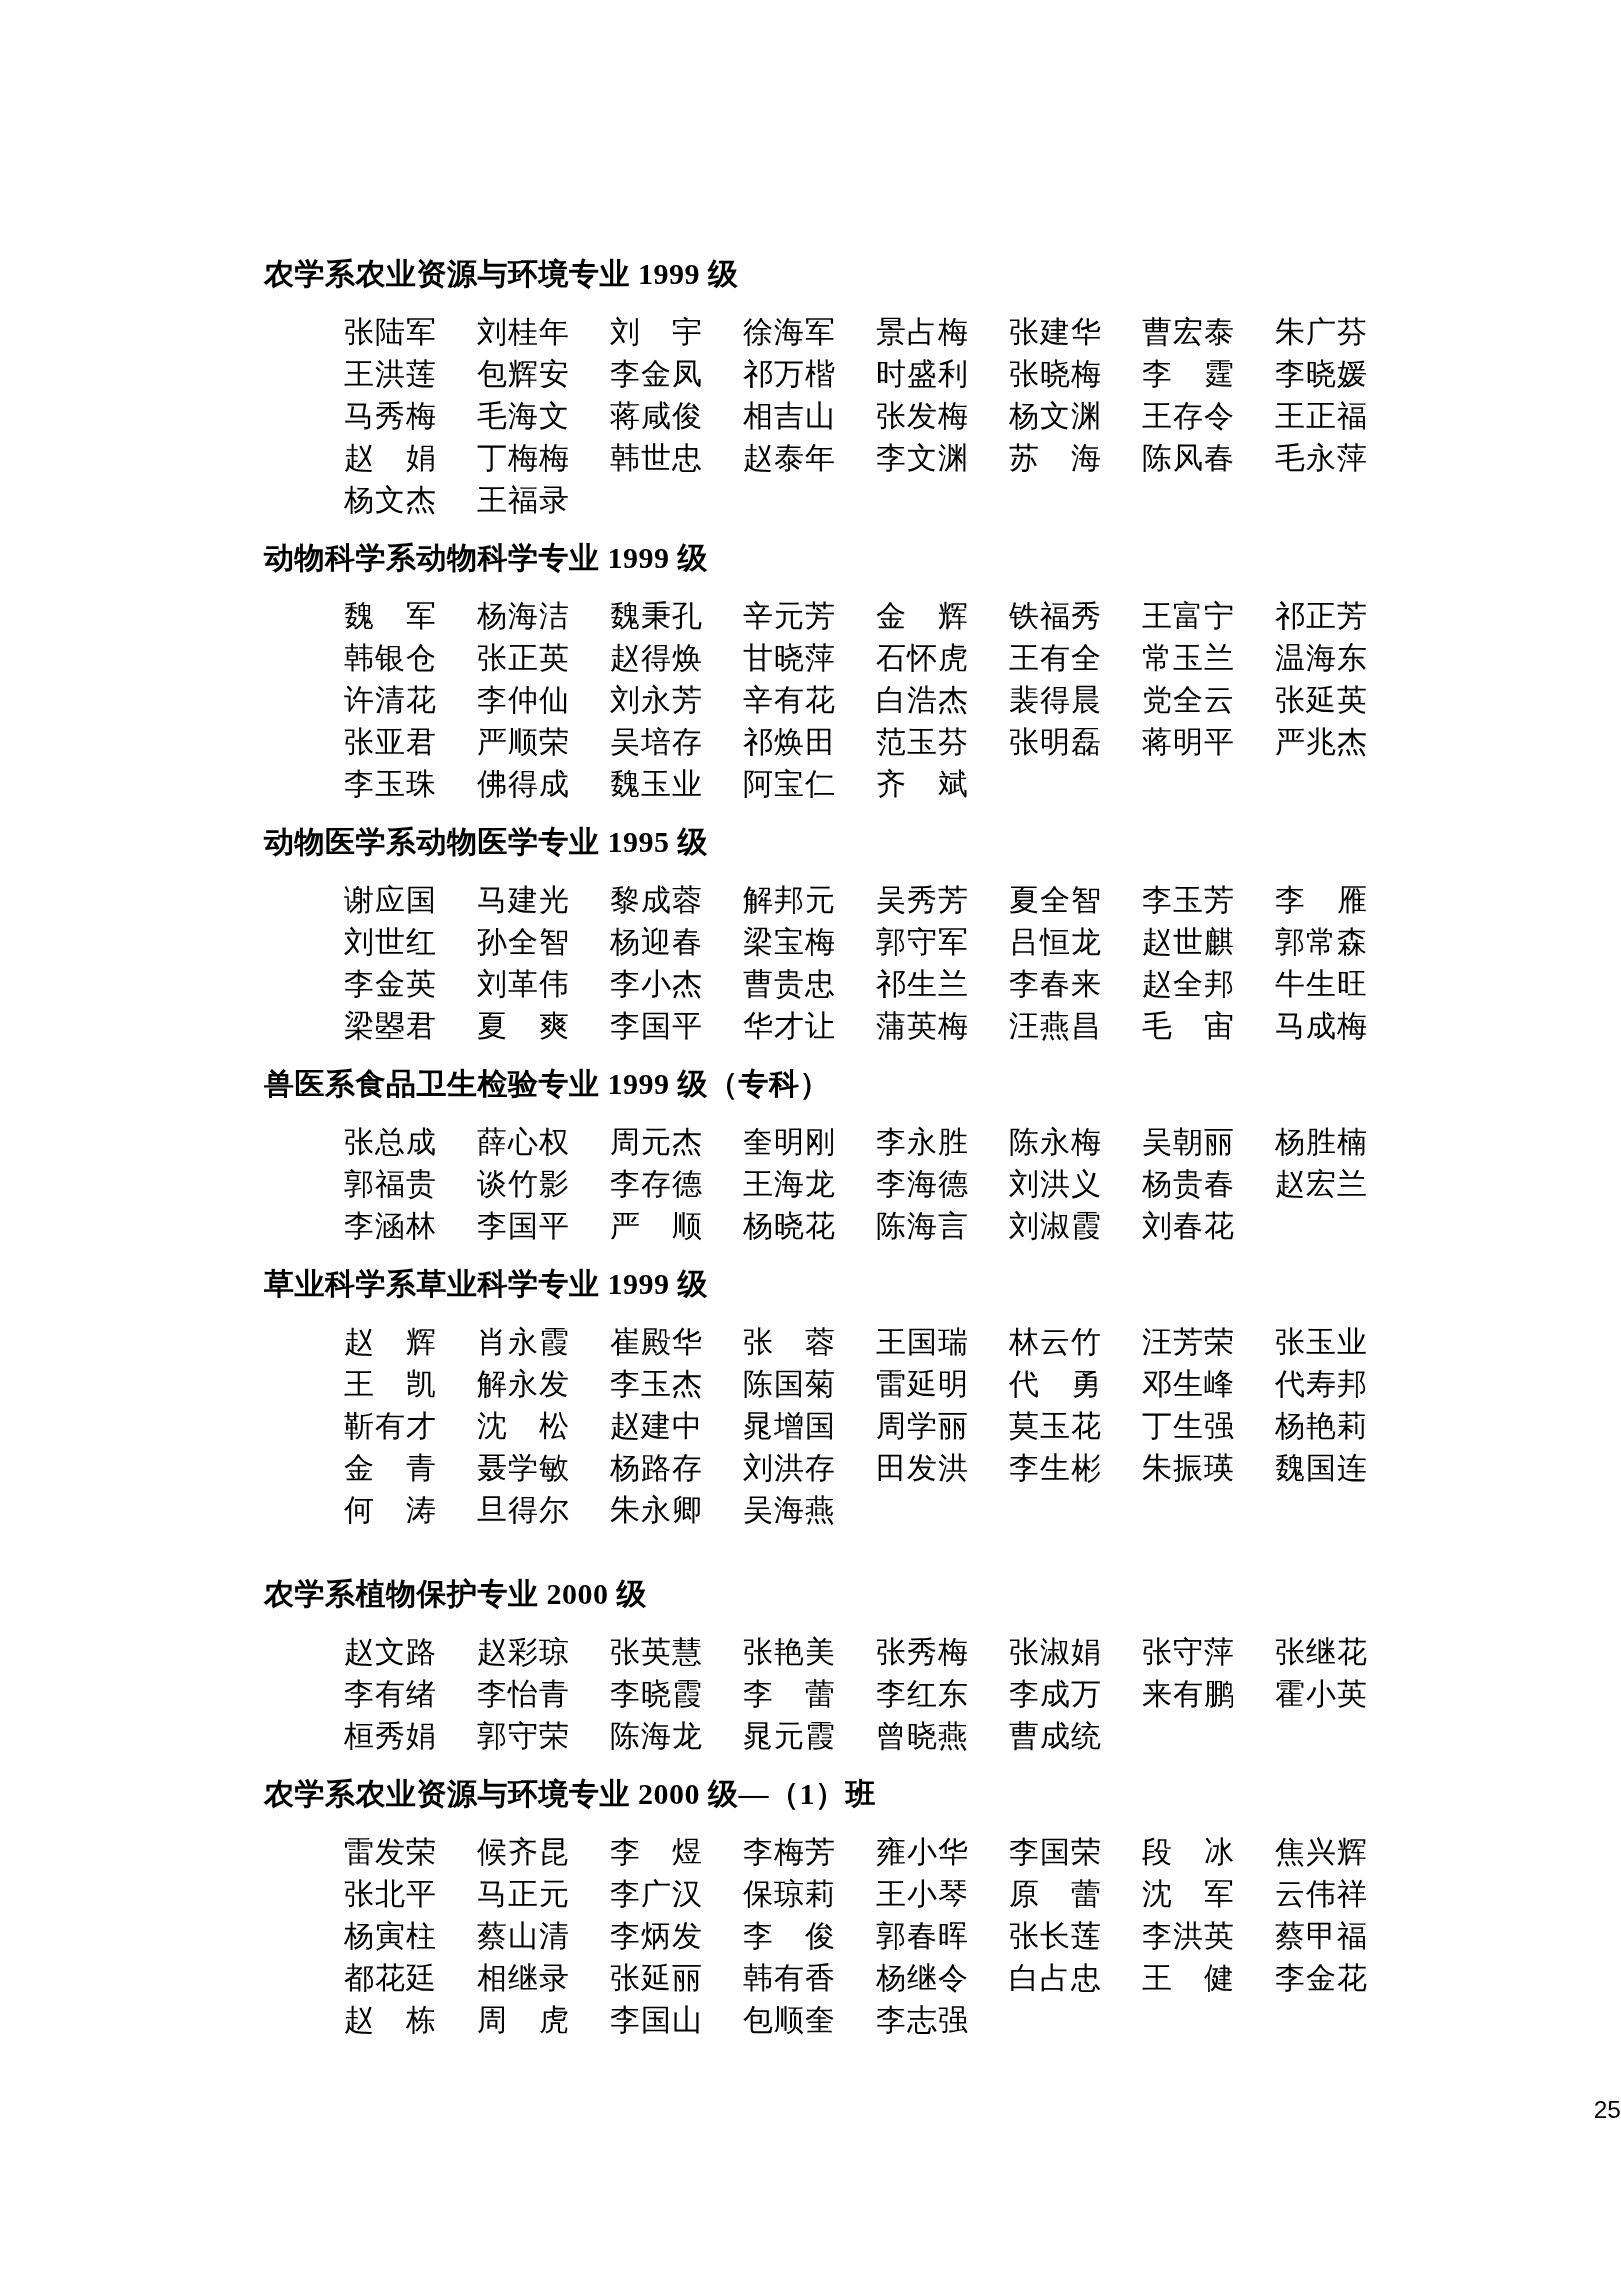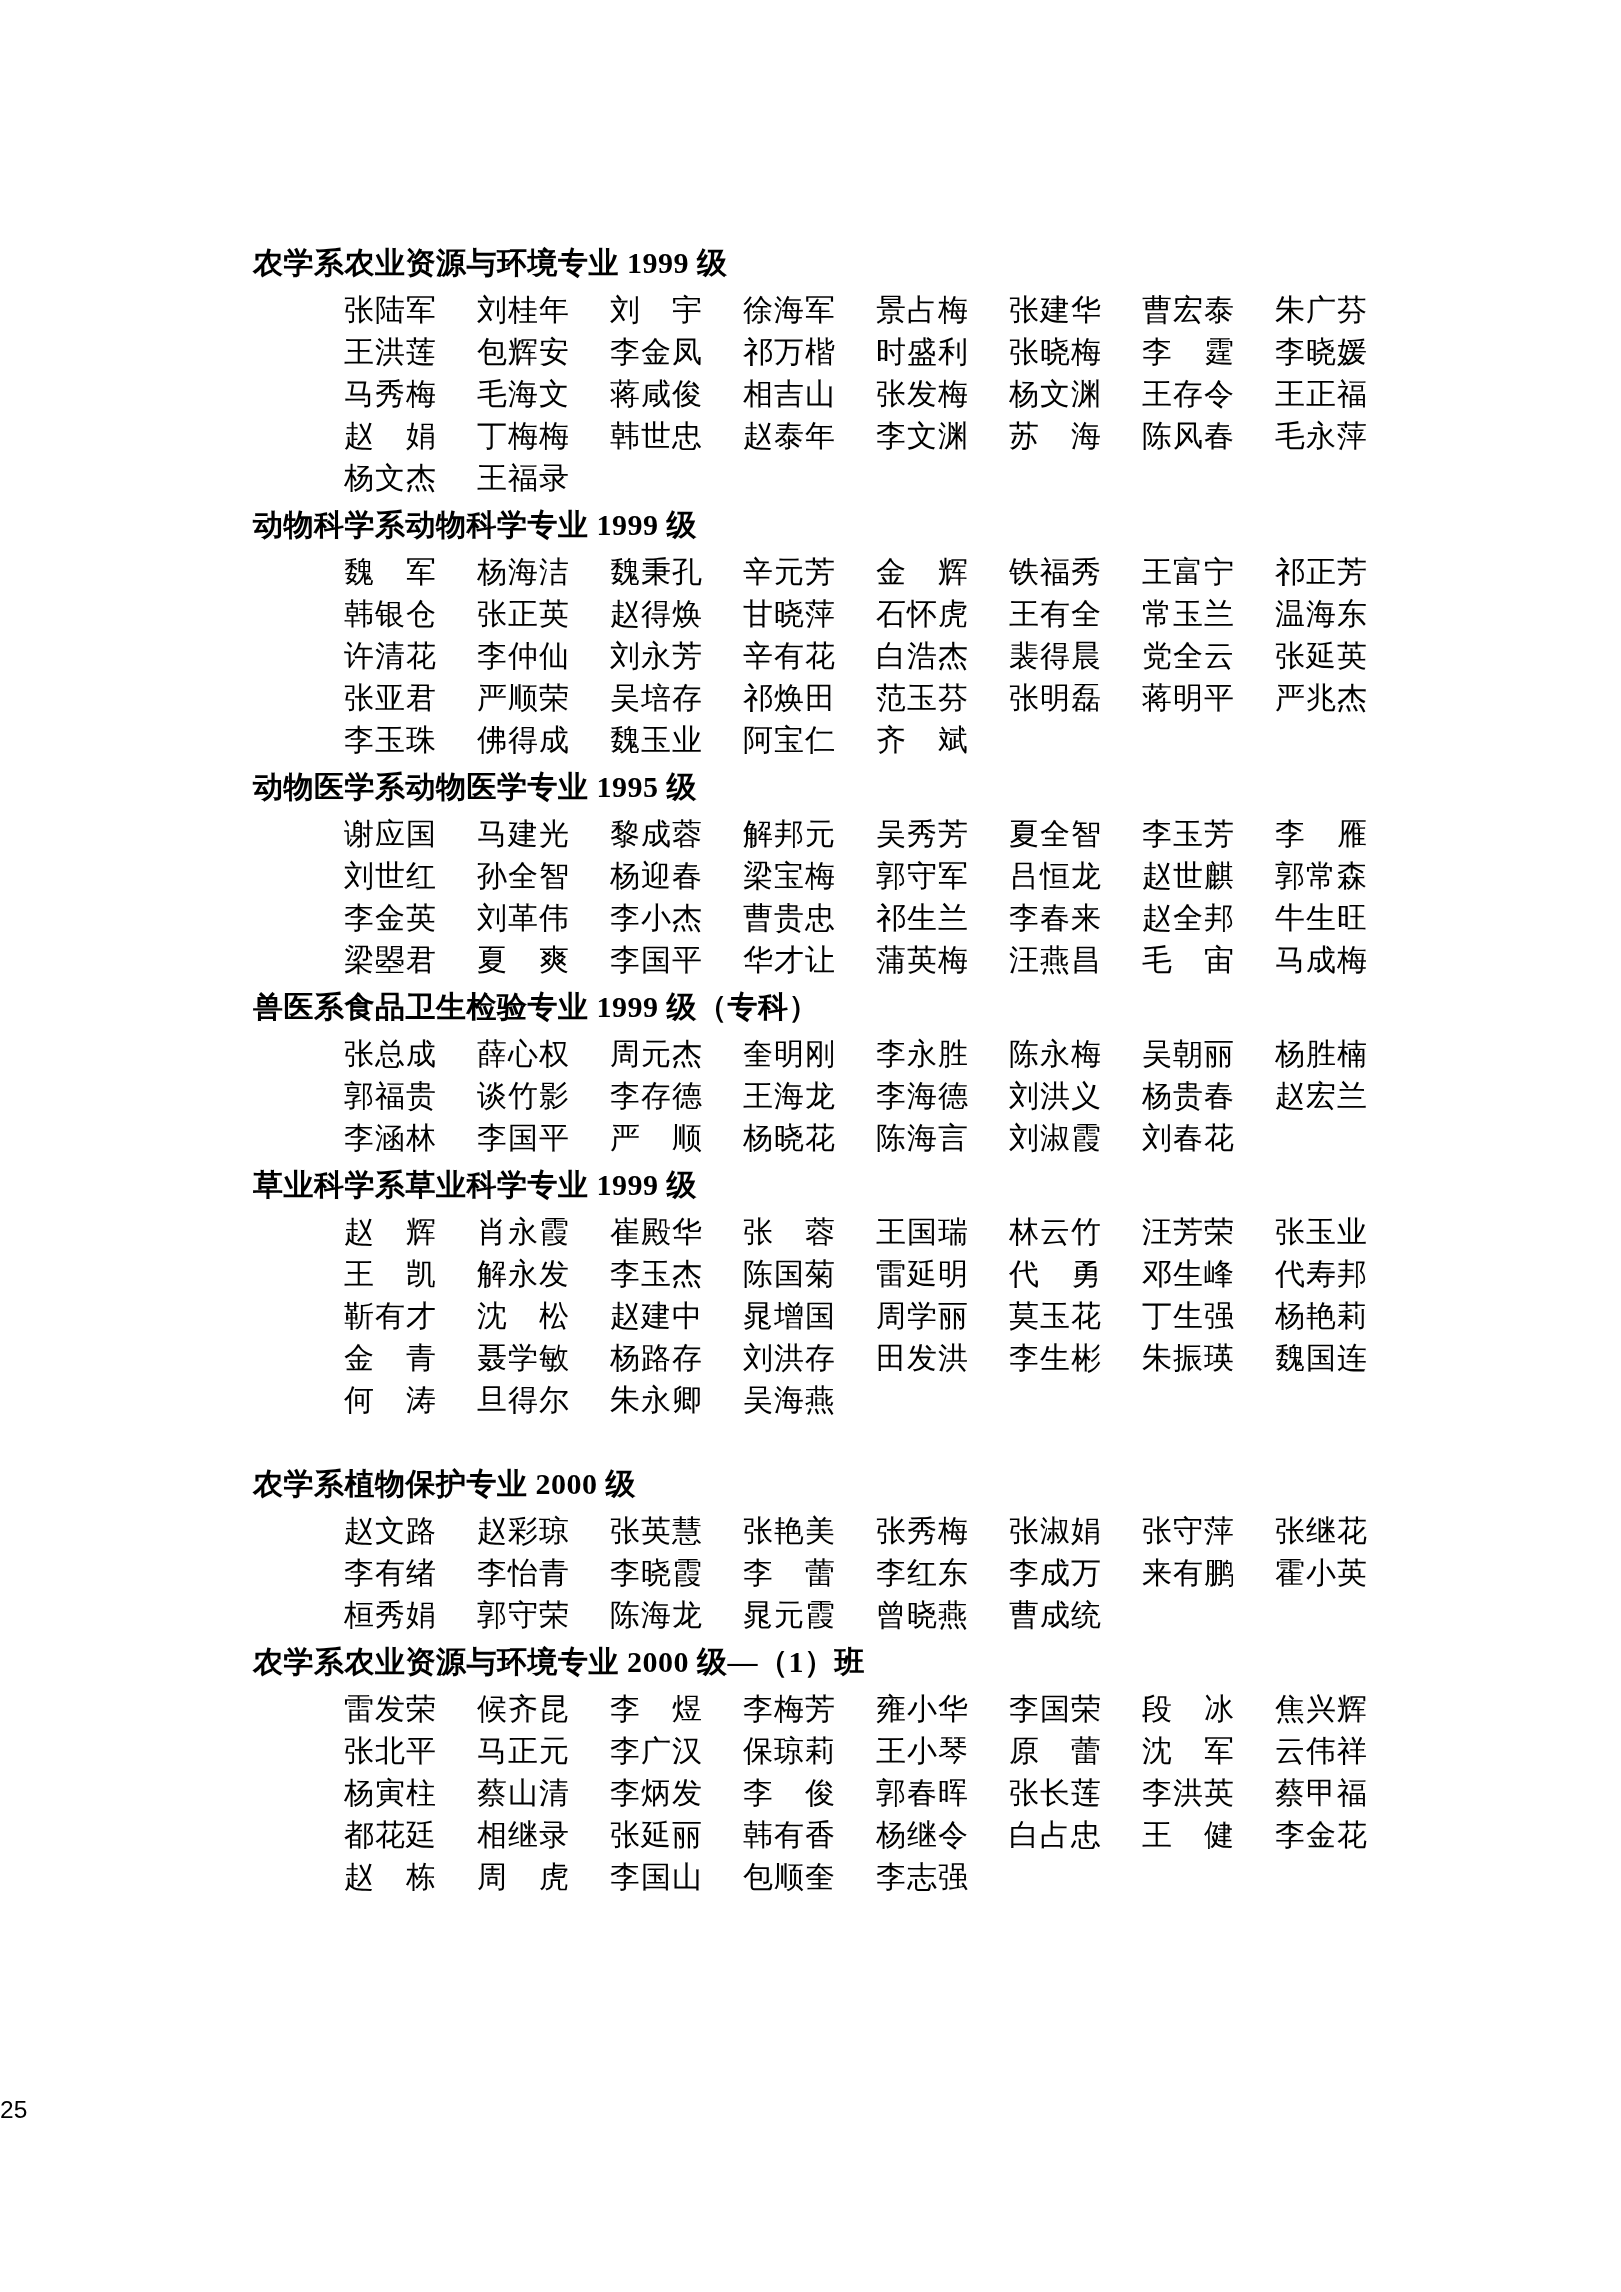--- a/index.html
+++ b/index.html
@@ -16,21 +16,21 @@
     font-family: "Liberation Serif", "DejaVu Serif", serif;
     color: #000000;
   }
   .content {
     position: absolute;
     left: 248px;
     top: 237px;
     width: 1157px;
   }
   .section-heading {
-    margin: 5px;
+    margin: 16px;
     font-size: 30px;
     font-weight: 700;
     line-height: 42px;
     letter-spacing: 0.5px;
     white-space: pre;
   }
   .roster-section.gap-before {
     display: block;
     margin-top: 42px;
   }
@@ -43,21 +43,21 @@
   }
   .student-name {
     white-space: pre;
     letter-spacing: 1px;
   }
   .page-number {
     position: absolute;
     top: 2096px;
     left: 0;
     width: 100%;
-    text-align: left;
+    text-align: right;
     font-size: 24.5px;
     font-family: "Liberation Sans", "DejaVu Sans", sans-serif;
     color: #000000;
   }
 </style>
 </head>
 <body>
 
 <div class="page">
   <main class="content" id="sections-root">

